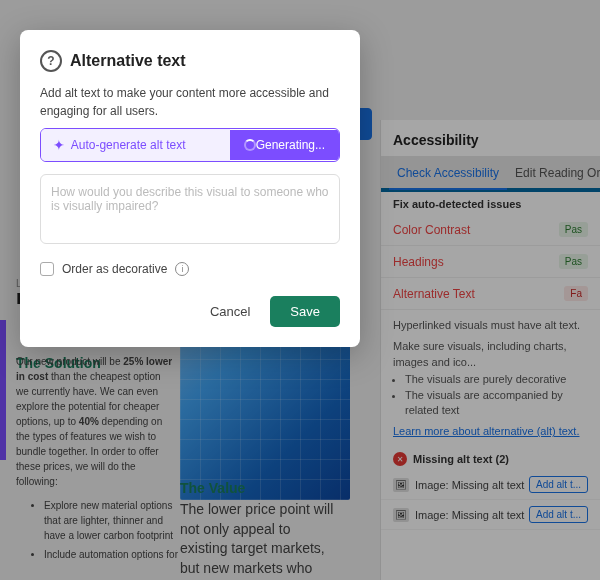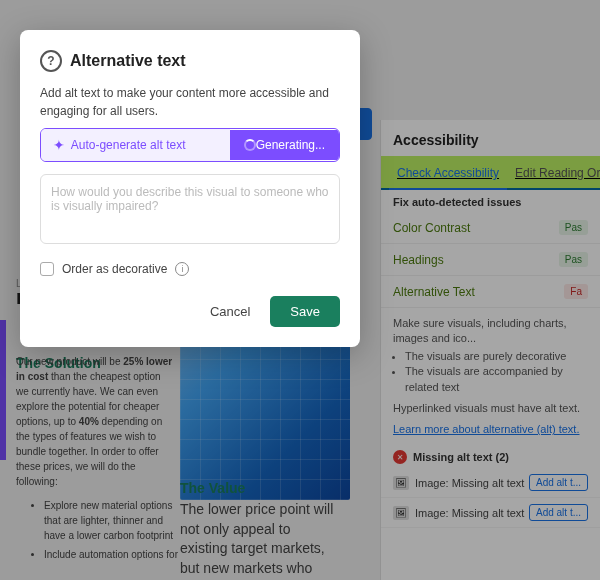--- a/index.html
+++ b/index.html
@@ -29,24 +29,23 @@
       width: 220px;
       height: 460px;
       background: #fff;
       border-left: 1px solid #e0e0e0;
       font-size: 12px;
       overflow: hidden;
     }
 
     .right-panel-tabs {
       display: flex;
-      border-bottom: 2px solid #0369a1;
-      background: #bef264;
+      border-bottom: 4px solid #0369a1;
+      background: #e5e5e5;
       padding: 0 8px;
-      text-decoration: underline;
     }
 
     .tab-item {
       padding: 10px 8px 8px;
       font-size: 12px;
       cursor: pointer;
       color: #555;
       white-space: nowrap;
     }
 
@@ -75,21 +74,21 @@
       display: flex;
       justify-content: space-between;
       align-items: center;
       padding: 8px 12px;
       border-bottom: 1px solid #f0f0f0;
     }
 
     .check-label {
       font-size: 12px;
       font-weight: 500;
-      color: #4d7c0f;
+      color: #ef4444;
     }
 
     .badge-pass {
       background: #e8f5e9;
       color: #2e7d32;
       font-size: 10px;
       padding: 2px 6px;
       border-radius: 3px;
       font-weight: 500;
     }
@@ -585,28 +584,28 @@
     <span class="check-label">Headings</span>
     <span class="badge-pass">Pas</span>
   </div>
 
   <div class="check-row">
     <span class="check-label">Alternative Text</span>
     <span class="badge-fail">Fa</span>
   </div>
 
   <div class="alt-text-section">
+    <div class="alt-text-desc">Hyperlinked visuals must have alt text.</div>
     <div class="alt-text-desc">
       Make sure visuals, including charts, images and ico...
       <ul style="margin-left:12px;margin-top:2px;">
         <li>The visuals are purely decorative</li>
         <li>The visuals are accompanied by related text</li>
       </ul>
     </div>
-    <div class="alt-text-desc">Hyperlinked visuals must have alt text.</div>
     <a class="alt-text-link">Learn more about alternative (alt) text.</a>
   </div>
 
   <div class="missing-header">
     <div class="error-icon"></div>
     <span class="missing-label">Missing alt text (2)</span>
   </div>
 
   <div class="missing-item">
     <div class="missing-item-left">

